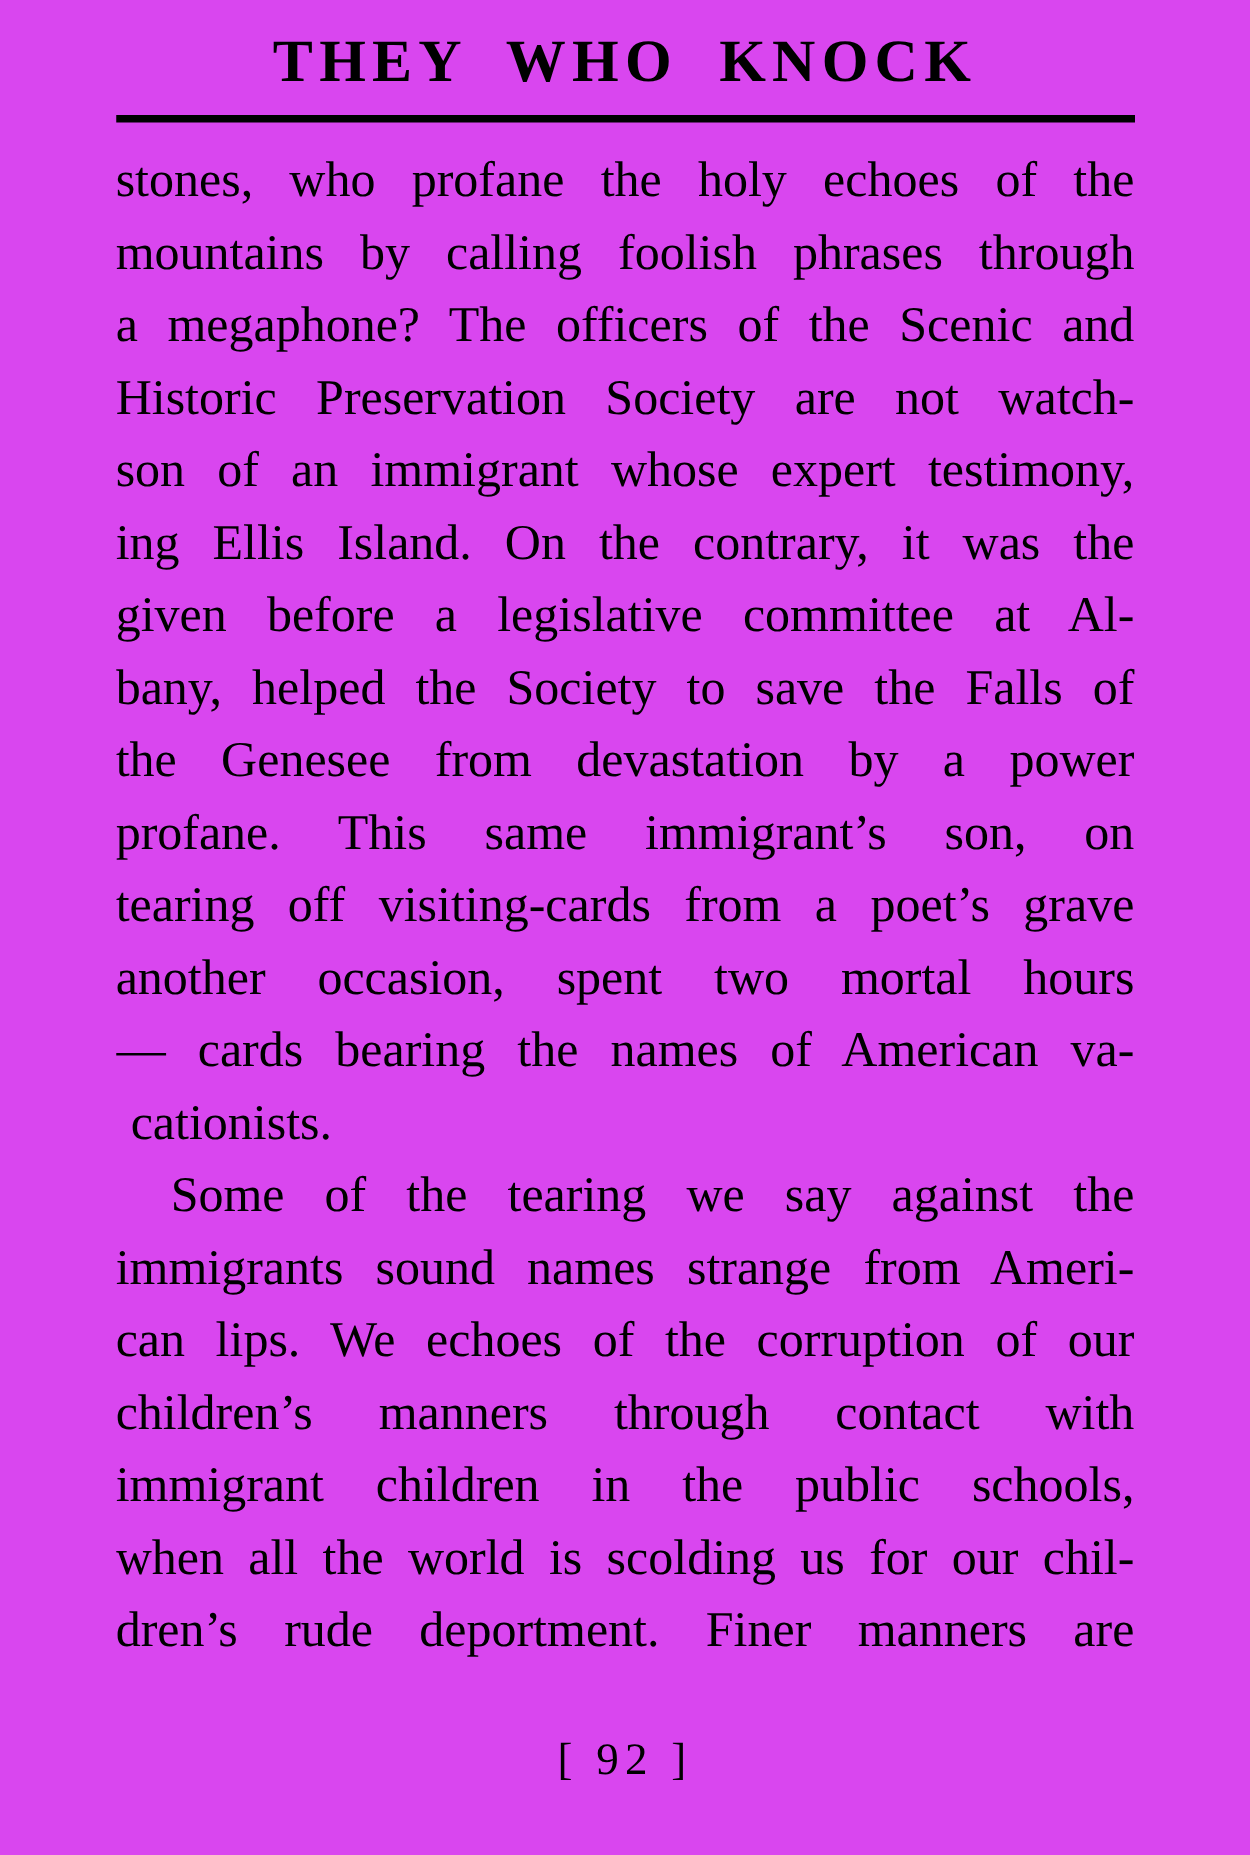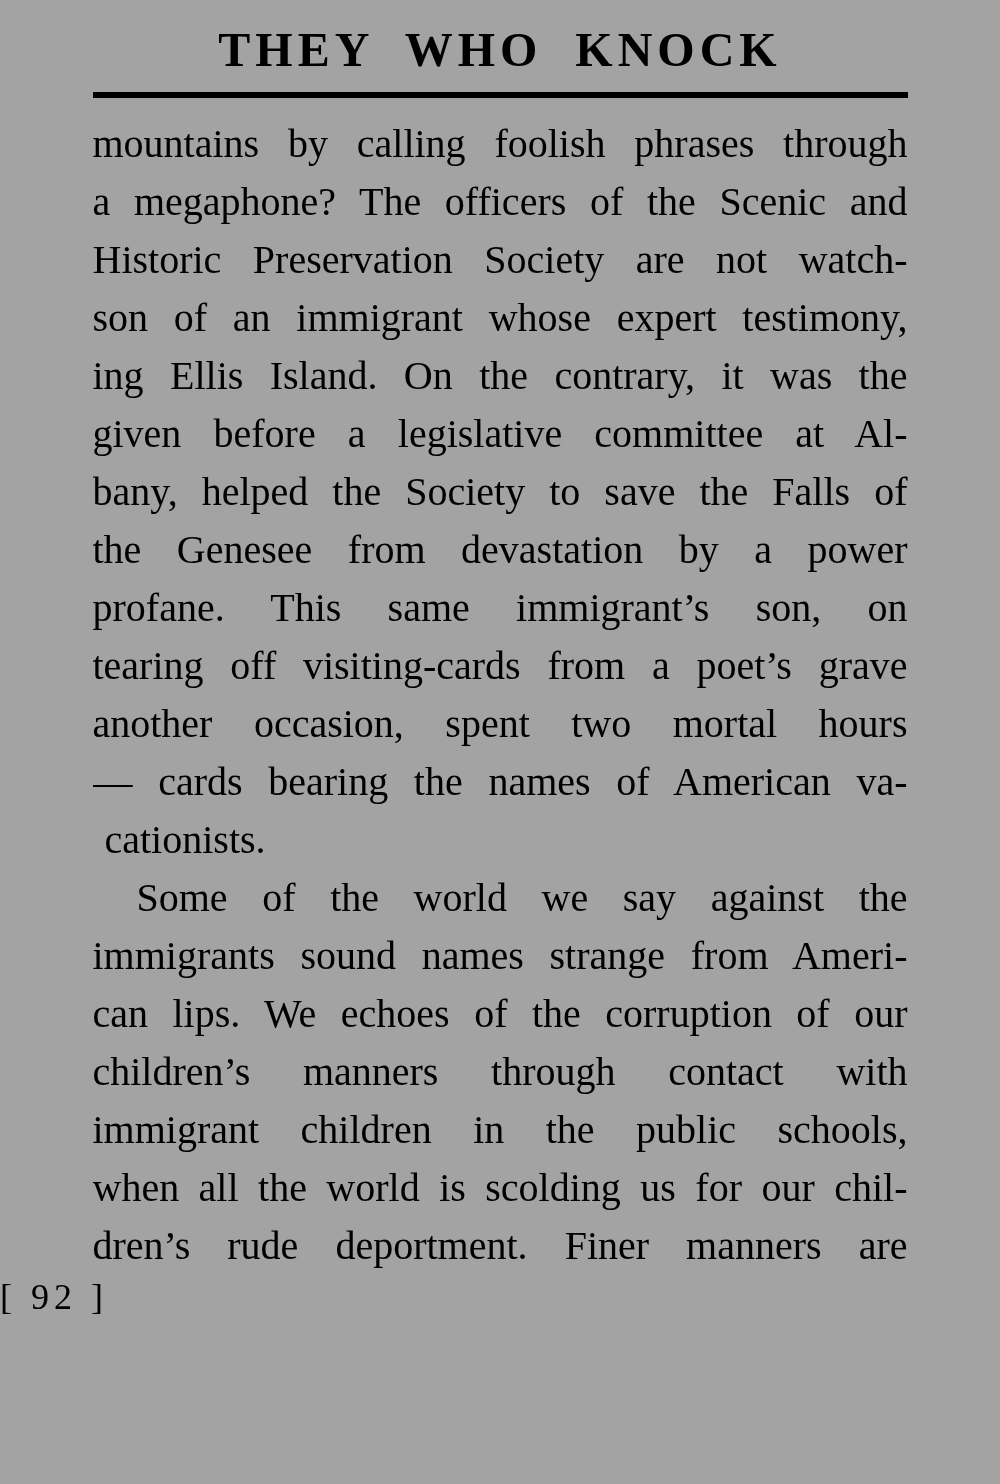--- a/index.html
+++ b/index.html
@@ -4,21 +4,21 @@
 <style>
   html, body {
     margin: 0;
     padding: 0;
     background: #ffffff;
   }
   .page {
     position: relative;
     width: 1000px;
     height: 1484px;
-    background: #a3a3a3;
+    background: #d946ef;
     color: #000000;
     font-family: "Liberation Serif", serif;
     overflow: hidden;
   }
   .running-header {
     margin: 0;
     padding-top: 24px;
     font-size: 48px;
     line-height: 52px;
     font-weight: 700;
@@ -46,54 +46,56 @@
     word-spacing: 2px;
   }
   .line.indent {
     text-indent: 44px;
   }
   .line.last {
     text-align-last: left;
     margin-left: 12px;
   }
   .page-footer {
-    text-align: left;
+    margin-top: 52px;
+    text-align: center;
   }
   .page-number {
     display: inline-block;
     font-size: 36px;
     line-height: 44px;
     letter-spacing: 5px;
   }
 </style>
 </head>
 <body>
 
 <div class="page">
 
   <header>
     <h1 class="running-header">THEY WHO KNOCK</h1>
     <div class="header-rule"></div>
   </header>
 
   <main class="body-text">
+      <div class="line">stones, who profane the holy echoes of the</div>
       <div class="line">mountains by calling foolish phrases through</div>
       <div class="line">a megaphone? The officers of the Scenic and</div>
       <div class="line">Historic Preservation Society are not watch-</div>
       <div class="line">son of an immigrant whose expert testimony,</div>
       <div class="line">ing Ellis Island. On the contrary, it was the</div>
       <div class="line">given before a legislative committee at Al-</div>
       <div class="line">bany, helped the Society to save the Falls of</div>
       <div class="line">the Genesee from devastation by a power</div>
       <div class="line">profane. This same immigrant’s son, on</div>
       <div class="line">tearing off visiting-cards from a poet’s grave</div>
       <div class="line">another occasion, spent two mortal hours</div>
       <div class="line">— cards bearing the names of American va-</div>
       <div class="line last">cationists.</div>
-      <div class="line indent">Some of the world we say against the</div>
+      <div class="line indent">Some of the tearing we say against the</div>
       <div class="line">immigrants sound names strange from Ameri-</div>
       <div class="line">can lips. We echoes of the corruption of our</div>
       <div class="line">children’s manners through contact with</div>
       <div class="line">immigrant children in the public schools,</div>
       <div class="line">when all the world is scolding us for our chil-</div>
       <div class="line">dren’s rude deportment. Finer manners are</div>
     </main>
 
   <footer class="page-footer">
     <span class="page-number">[ 92 ]</span>

